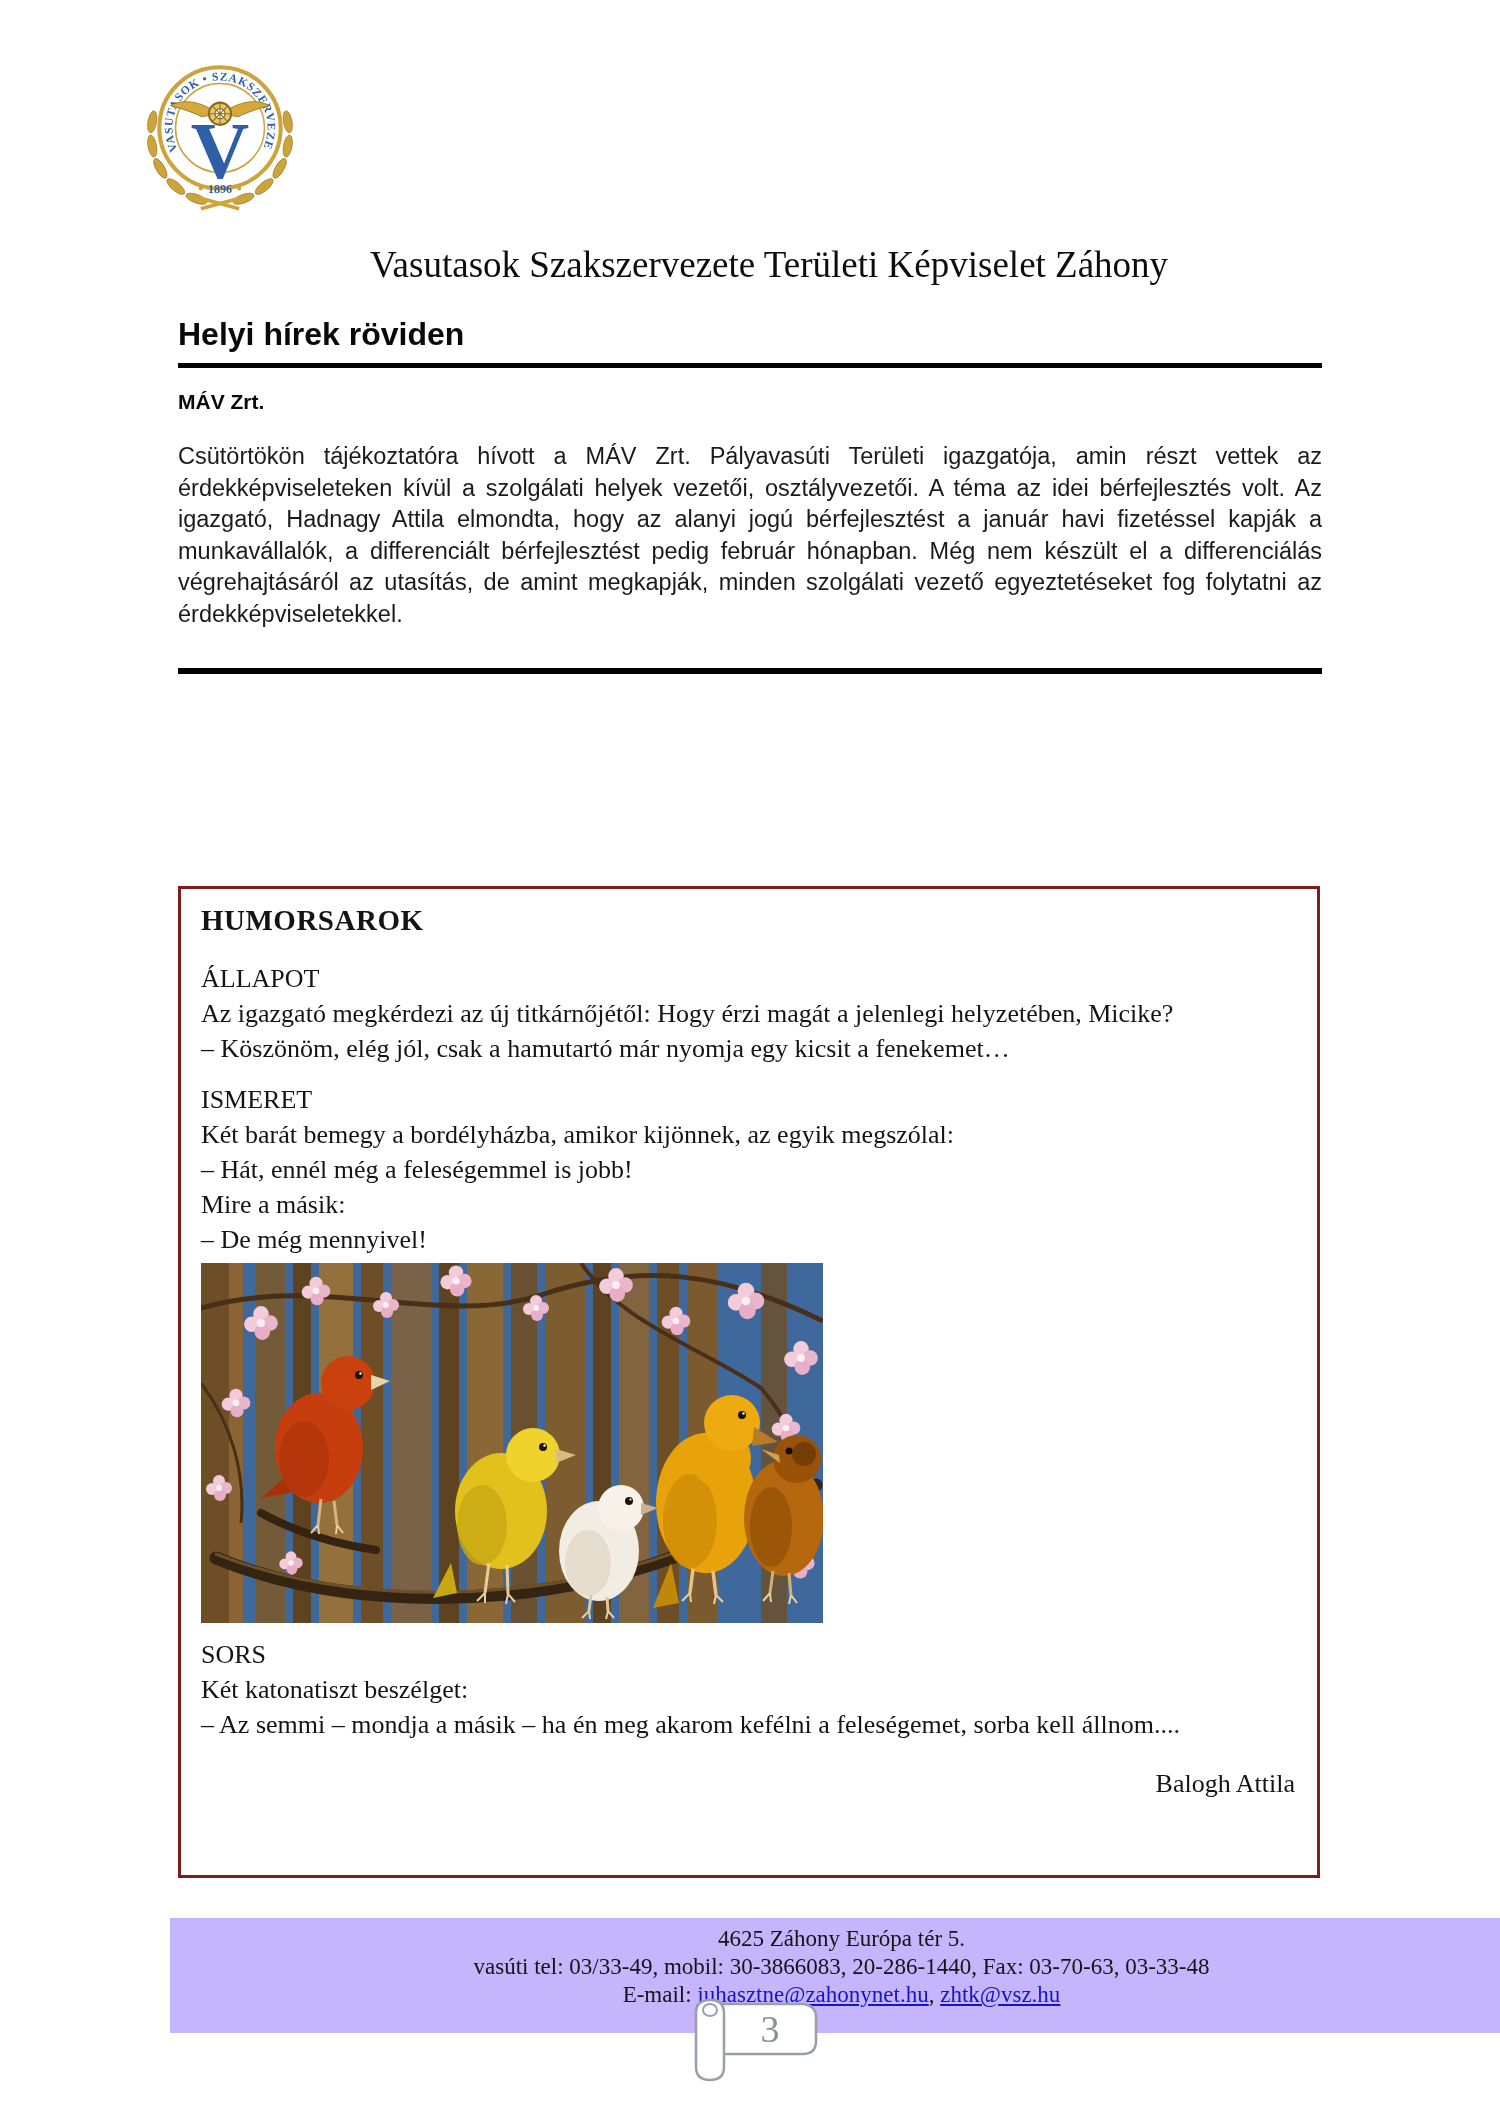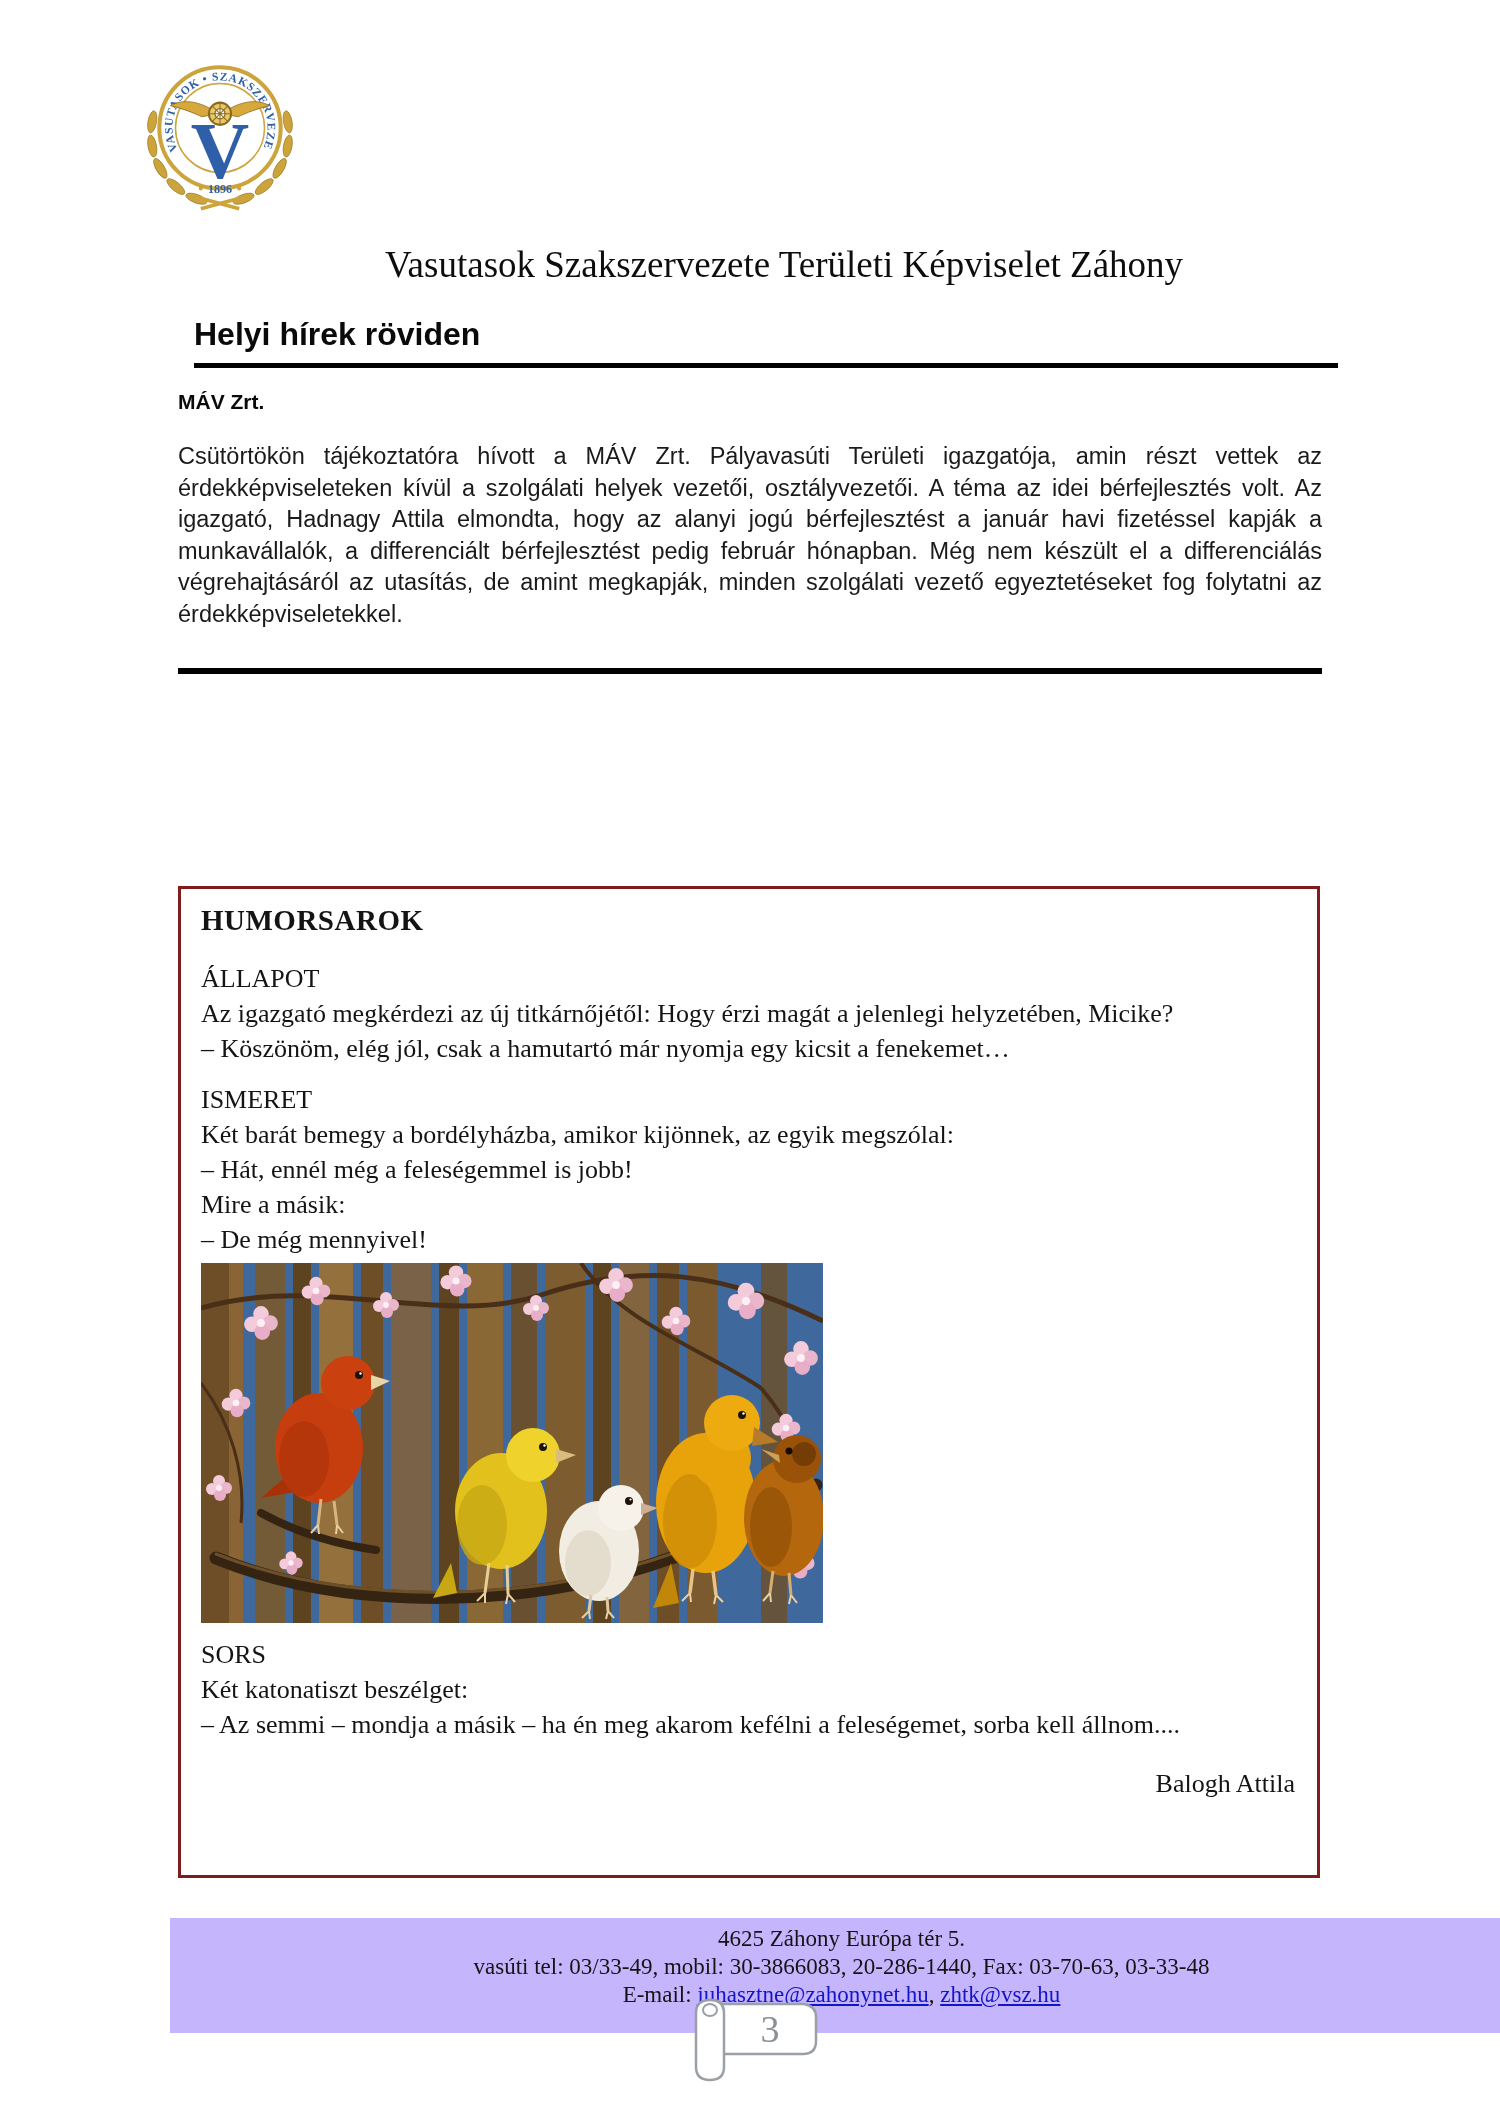--- a/index.html
+++ b/index.html
@@ -3,28 +3,28 @@
 <meta charset="utf-8">
 <style>
   html,body{margin:0;padding:0;background:#ffffff;}
   .page{
     position:relative;width:1500px;height:2120px;background:#ffffff;
     font-family:"Liberation Sans",sans-serif;color:#111;overflow:hidden;
   }
   
   .logo{position:absolute;left:130px;top:55px;width:180px;height:162px;}
   .page-title{
-    position:absolute;left:385px;top:243px;width:920px;
+    position:absolute;left:370px;top:243px;width:920px;
     font-family:"Liberation Serif",serif;font-size:37px;color:#0d0d0d;white-space:nowrap;
   }
   
   .section-heading{
     position:absolute;left:178px;top:316px;width:1144px;
     font-family:"Liberation Sans",sans-serif;font-weight:bold;font-size:32px;color:#0a0a0a;
-    padding-bottom:10px;border-bottom:5px solid #000;margin-left:16px;
+    padding-bottom:10px;border-bottom:5px solid #000;
   }
   .news-item-title{
     position:absolute;left:178px;top:390px;
     font-weight:bold;font-size:21px;color:#0a0a0a;
   }
   .news-body{
     position:absolute;left:178px;top:441px;width:1144px;
     font-size:23.5px;line-height:31.5px;text-align:justify;color:#1a1a1a;
   }
   .divider-rule{

